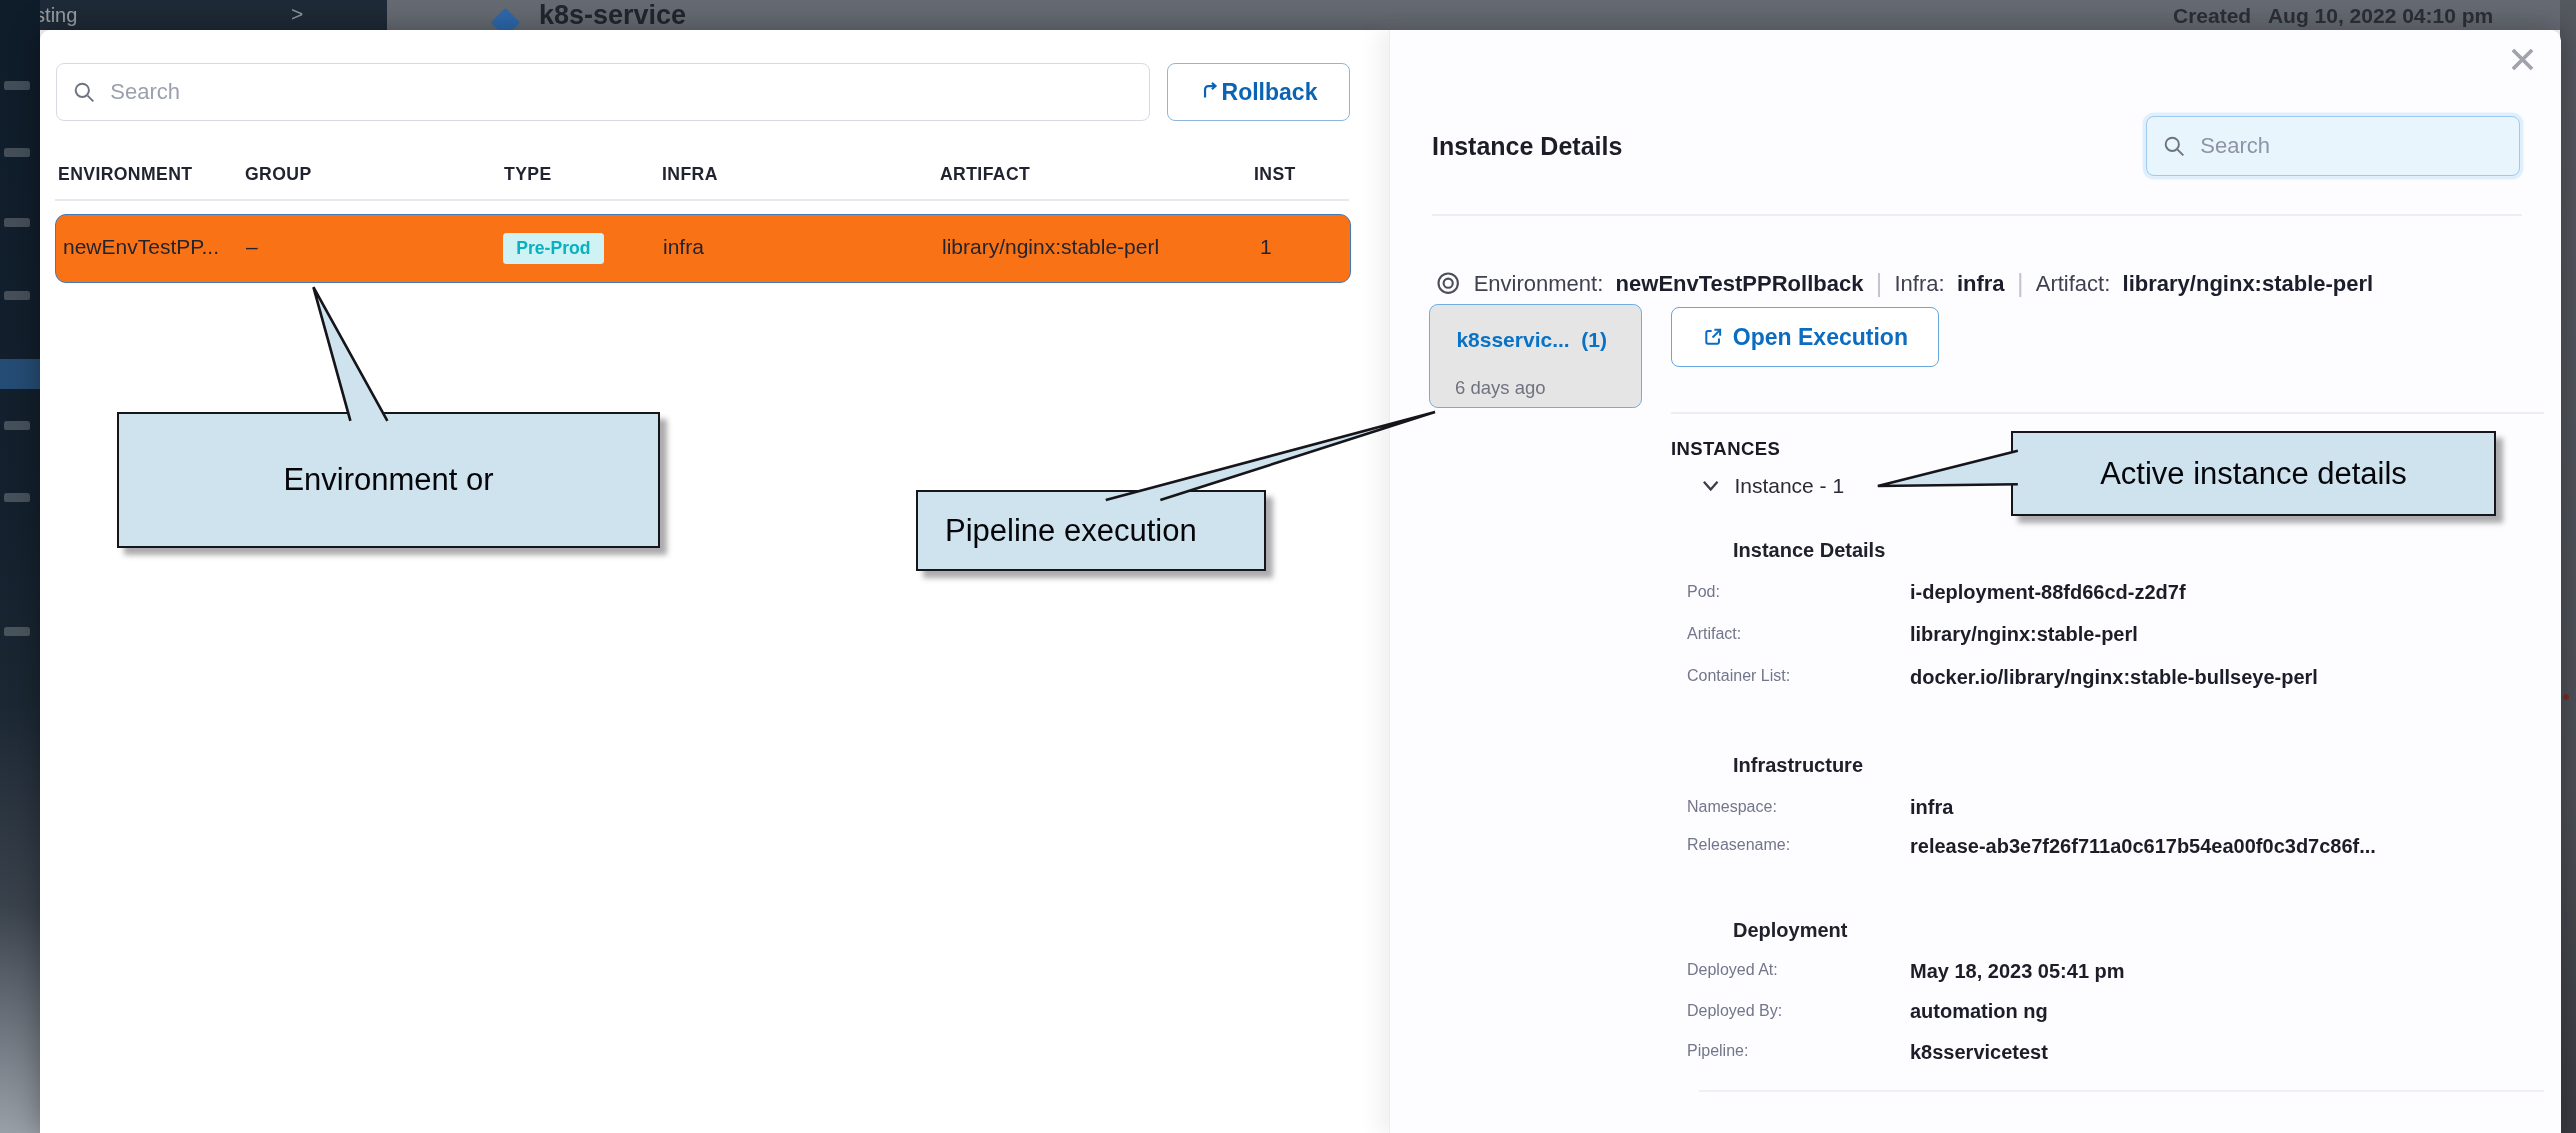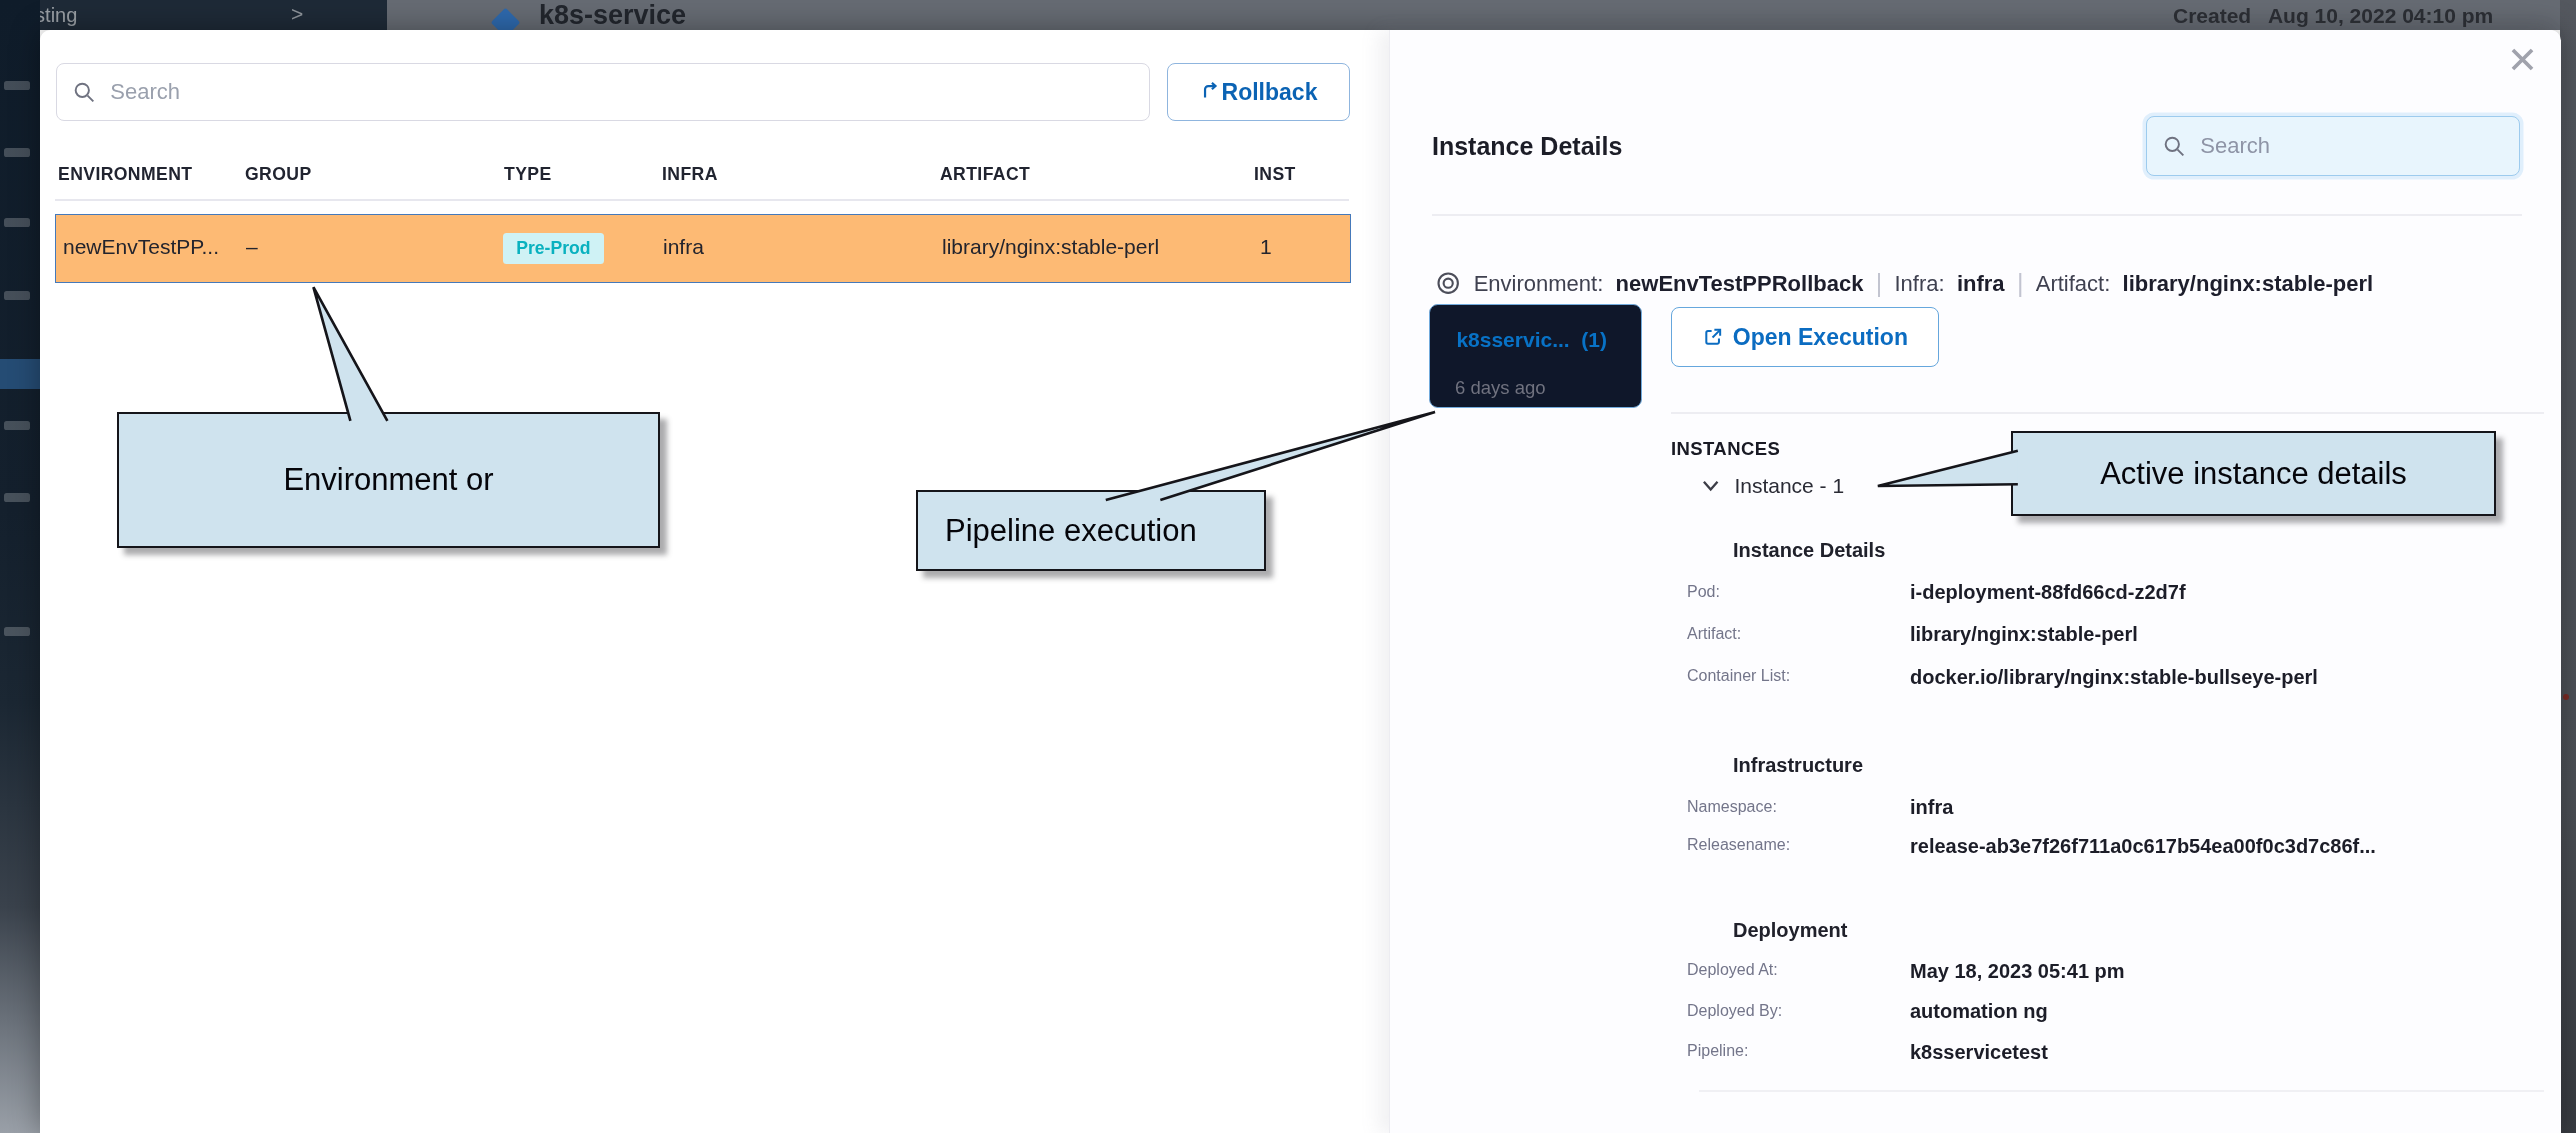--- a/index.html
+++ b/index.html
@@ -30,22 +30,22 @@
       border:1.8px solid #d9d9e3;border-radius:8px;z-index:2;display:flex;align-items:center;}
   .search-box input{border:none;outline:none;background:transparent;font-family:"Liberation Sans",sans-serif;
       font-size:22px;color:#3c3e4a;width:100%;}
   .search-box input::placeholder{color:#9aa0ad;}
   .search-glyph{margin:0 12.3px 0 16px;display:flex;}
   .rollback-btn{position:absolute;left:1167px;top:63px;width:181px;height:56px;background:#fff;border:1.8px solid #8fb5de;
       border-radius:8px;z-index:2;display:flex;align-items:center;justify-content:center;
       color:#0b63b4;font-size:23px;font-weight:700;cursor:pointer;}
   .thead{position:absolute;top:164px;font-size:17.6px;font-weight:700;color:#212430;letter-spacing:0.4px;z-index:2;}
   .thead-divider{position:absolute;left:55px;top:199px;width:1294px;height:1.8px;background:#e7e7ee;z-index:2;}
-  .env-row{position:absolute;left:55px;top:214px;width:1294px;height:67px;background:#fdba74;
-      border:1.8px solid #4579ba;border-radius:0;z-index:2;cursor:pointer;}
+  .env-row{position:absolute;left:55px;top:214px;width:1294px;height:67px;background:#f97316;
+      border:1.8px solid #4579ba;border-radius:11px;z-index:2;cursor:pointer;}
   .cell{position:absolute;top:0;height:63px;line-height:63px;font-size:21px;color:#23242d;white-space:nowrap;}
   .badge{position:absolute;left:447px;top:17.6px;background:#cff2f5;color:#09b1bf;font-size:17.6px;font-weight:700;
       padding:5.3px 13.2px;border-radius:3.5px;line-height:normal;}
 
   
   .callout{position:absolute;background:#cfe3ee;border:2.6px solid #15151a;z-index:5;color:#05050a;
       box-shadow:7px 7px 5.3px rgba(70,70,75,.45);display:flex;flex-direction:column;justify-content:center;}
   .callout-env{left:117px;top:412px;width:539px;height:132px;text-align:center;font-size:31px;line-height:1.35;}
   .callout-pipe{left:916px;top:490px;width:319px;height:77px;font-size:31px;padding-left:27px;}
   .callout-active{left:2011px;top:431px;width:481px;height:81px;text-align:center;font-size:31px;}
@@ -59,21 +59,21 @@
   .search-box2{position:absolute;left:2146px;top:116px;width:372px;height:58px;background:#e8f5fd;
       border:1.8px solid #9dcbee;border-radius:8px;box-shadow:0 0 0 3.5px rgba(160,210,245,.3);z-index:3;display:flex;align-items:center;}
   .search-box2 input{border:none;outline:none;background:transparent;font-family:"Liberation Sans",sans-serif;
       font-size:22px;color:#3c3e4a;width:100%;}
   .search-box2 input::placeholder{color:#8e94a6;}
   .divider{position:absolute;height:1.8px;background:#ededf2;z-index:3;}
   .summary-row{position:absolute;left:1435px;top:264px;height:39px;display:flex;align-items:center;gap:12.3px;z-index:3;
       font-size:22px;color:#3f4150;white-space:nowrap;}
   .summary-row b{color:#1d1e2c;}
   .vbar{color:#c2c4d0;font-size:25px;}
-  .exec-card{position:absolute;left:1429px;top:304px;width:211px;height:102px;background:#0f172a;border:1.8px solid #72abdd;
+  .exec-card{position:absolute;left:1429px;top:304px;width:211px;height:102px;background:#e5e5e5;border:1.8px solid #72abdd;
       border-radius:8.8px;z-index:3;cursor:pointer;}
   .exec-card .name{position:absolute;left:26.4px;top:23px;font-size:21px;font-weight:700;color:#0872c6;white-space:nowrap;}
   .exec-card .time{position:absolute;left:25px;top:72px;font-size:18.5px;color:#70727f;}
   .open-exec{position:absolute;left:1671px;top:307px;width:266px;height:58px;background:#fff;border:1.8px solid #66a7dd;
       border-radius:8px;z-index:3;display:flex;align-items:center;justify-content:center;gap:8.8px;
       color:#0b6cc1;font-size:23px;font-weight:700;cursor:pointer;}
   .instances-header{position:absolute;left:1671px;top:438px;font-size:18.5px;font-weight:700;color:#191a24;letter-spacing:0.4px;z-index:3;}
   .instance-row{position:absolute;left:1701px;top:474px;display:flex;align-items:center;gap:14px;z-index:3;cursor:pointer;}
   .instance-row .lbl{font-size:21px;color:#2a2b35;font-weight:500;}
   .sec-heading{position:absolute;left:1733px;font-size:20px;font-weight:700;color:#20212b;z-index:3;}

